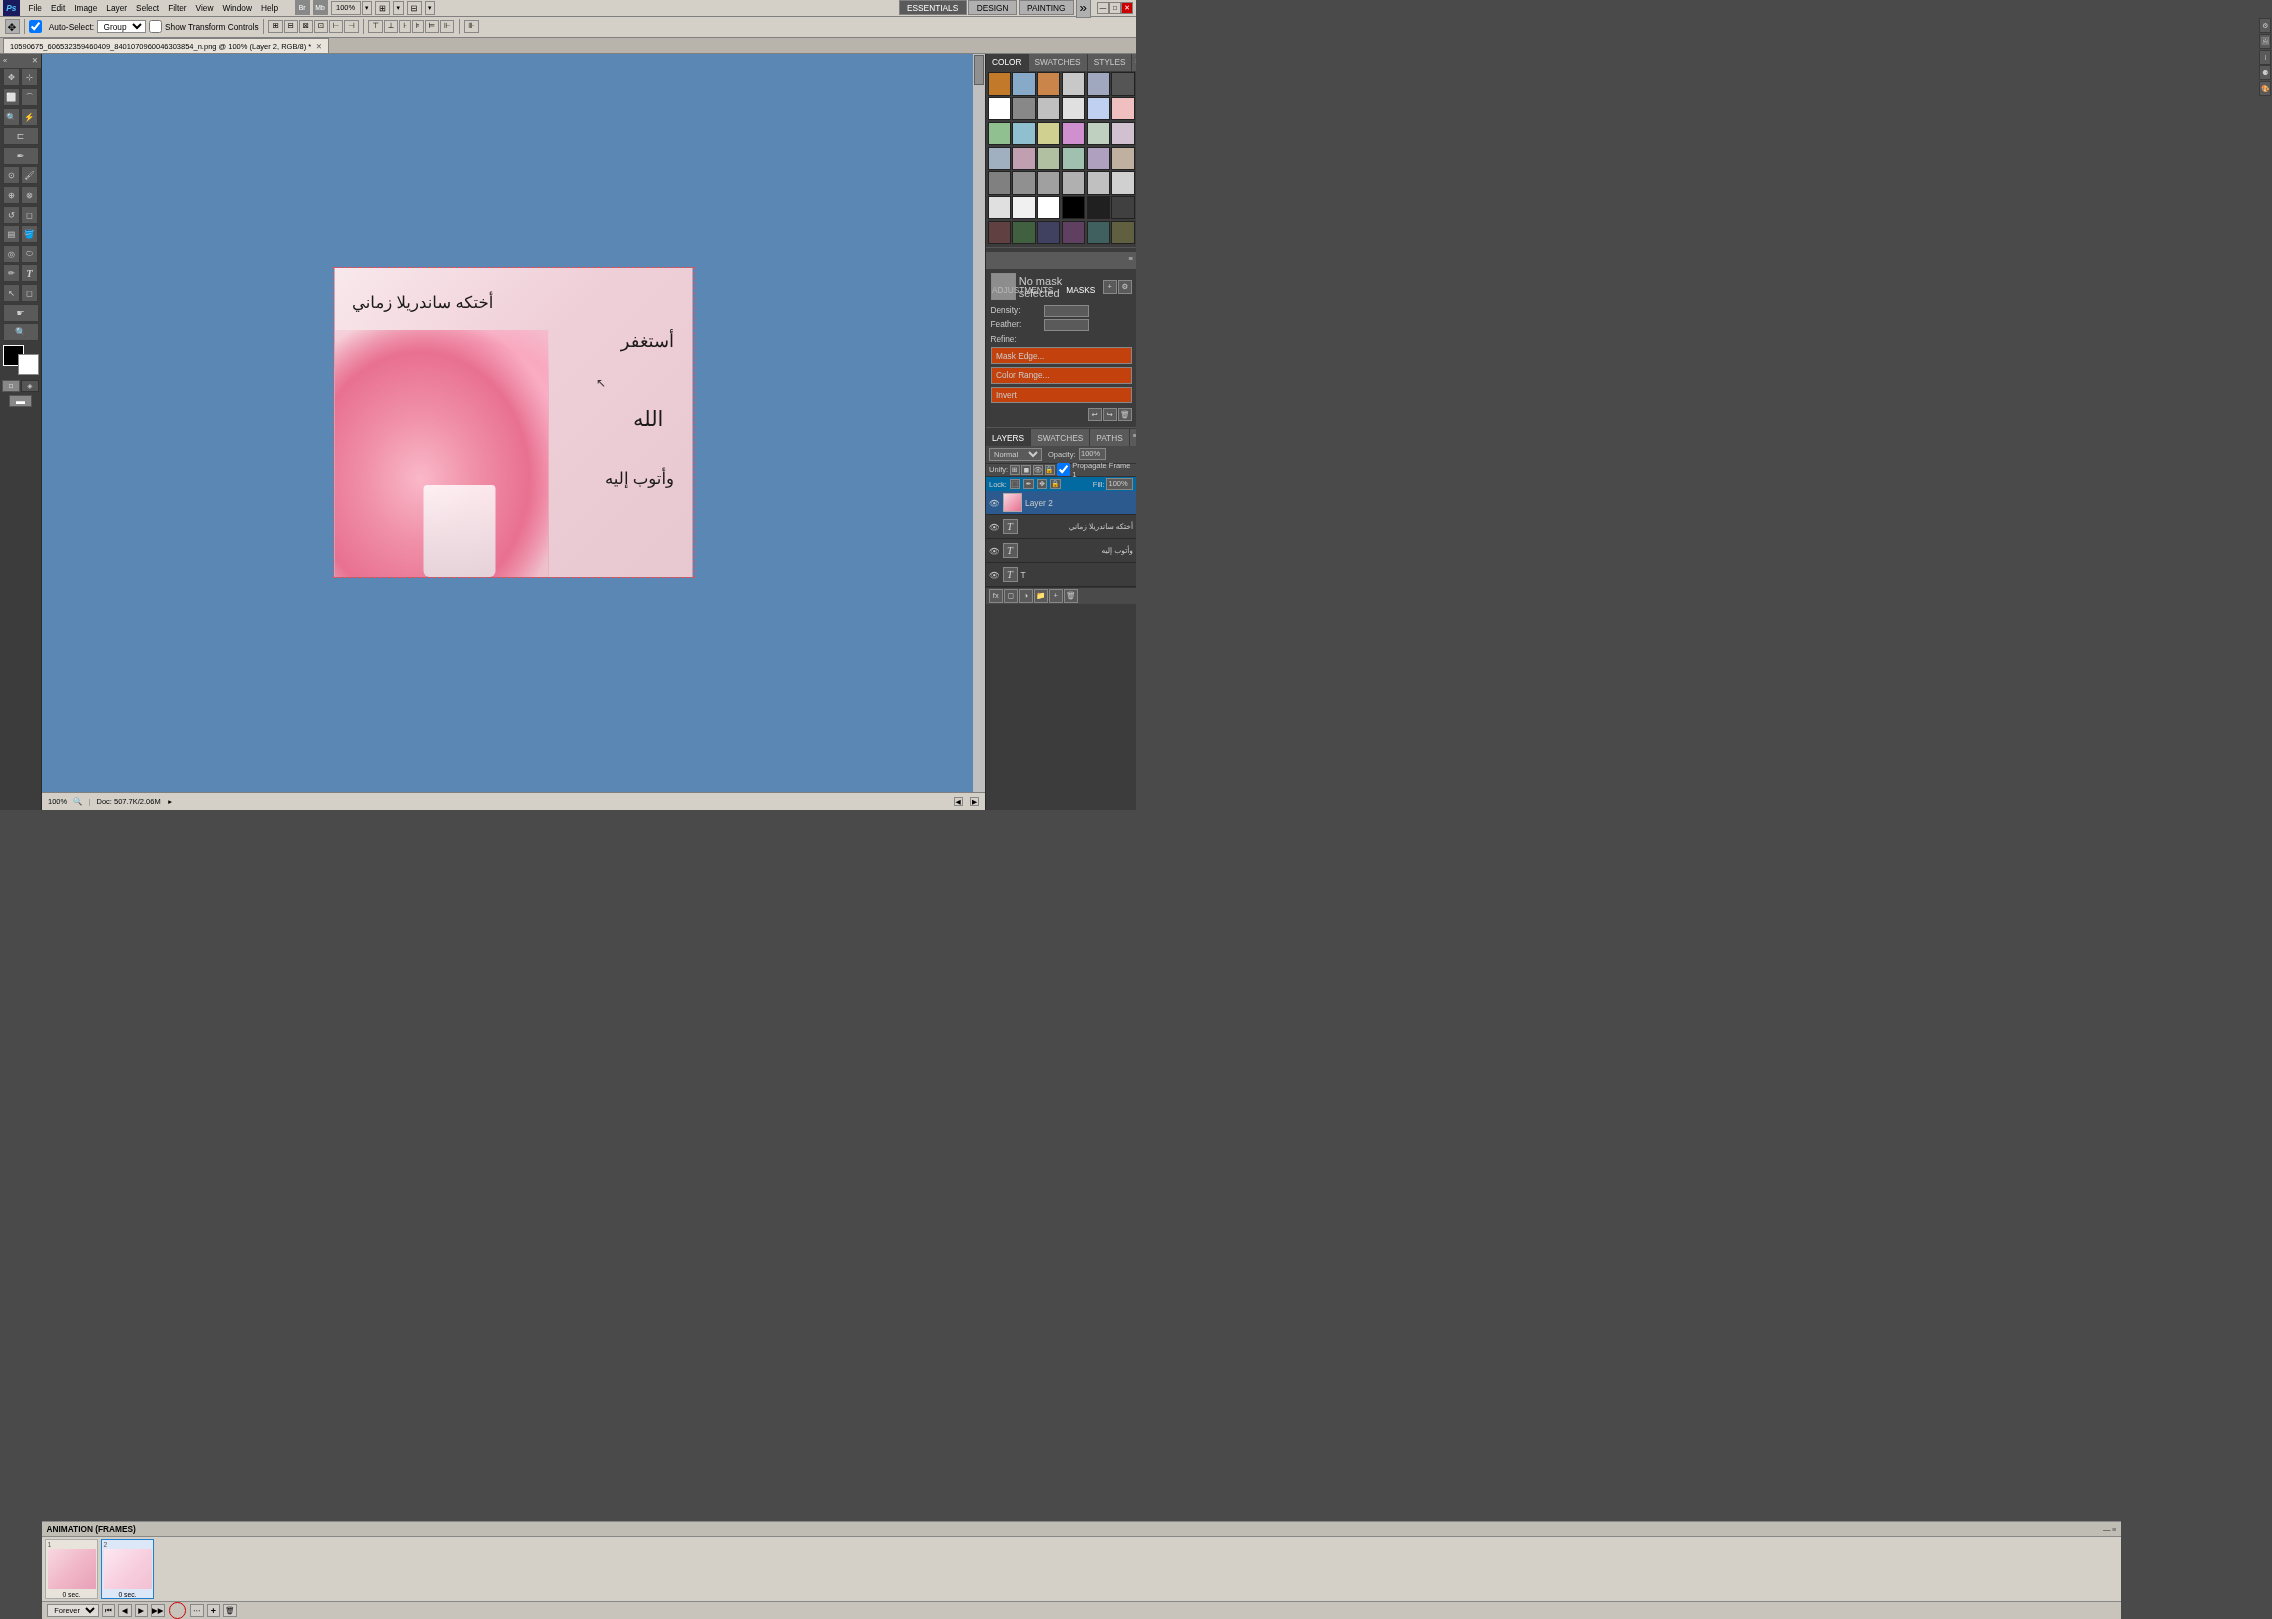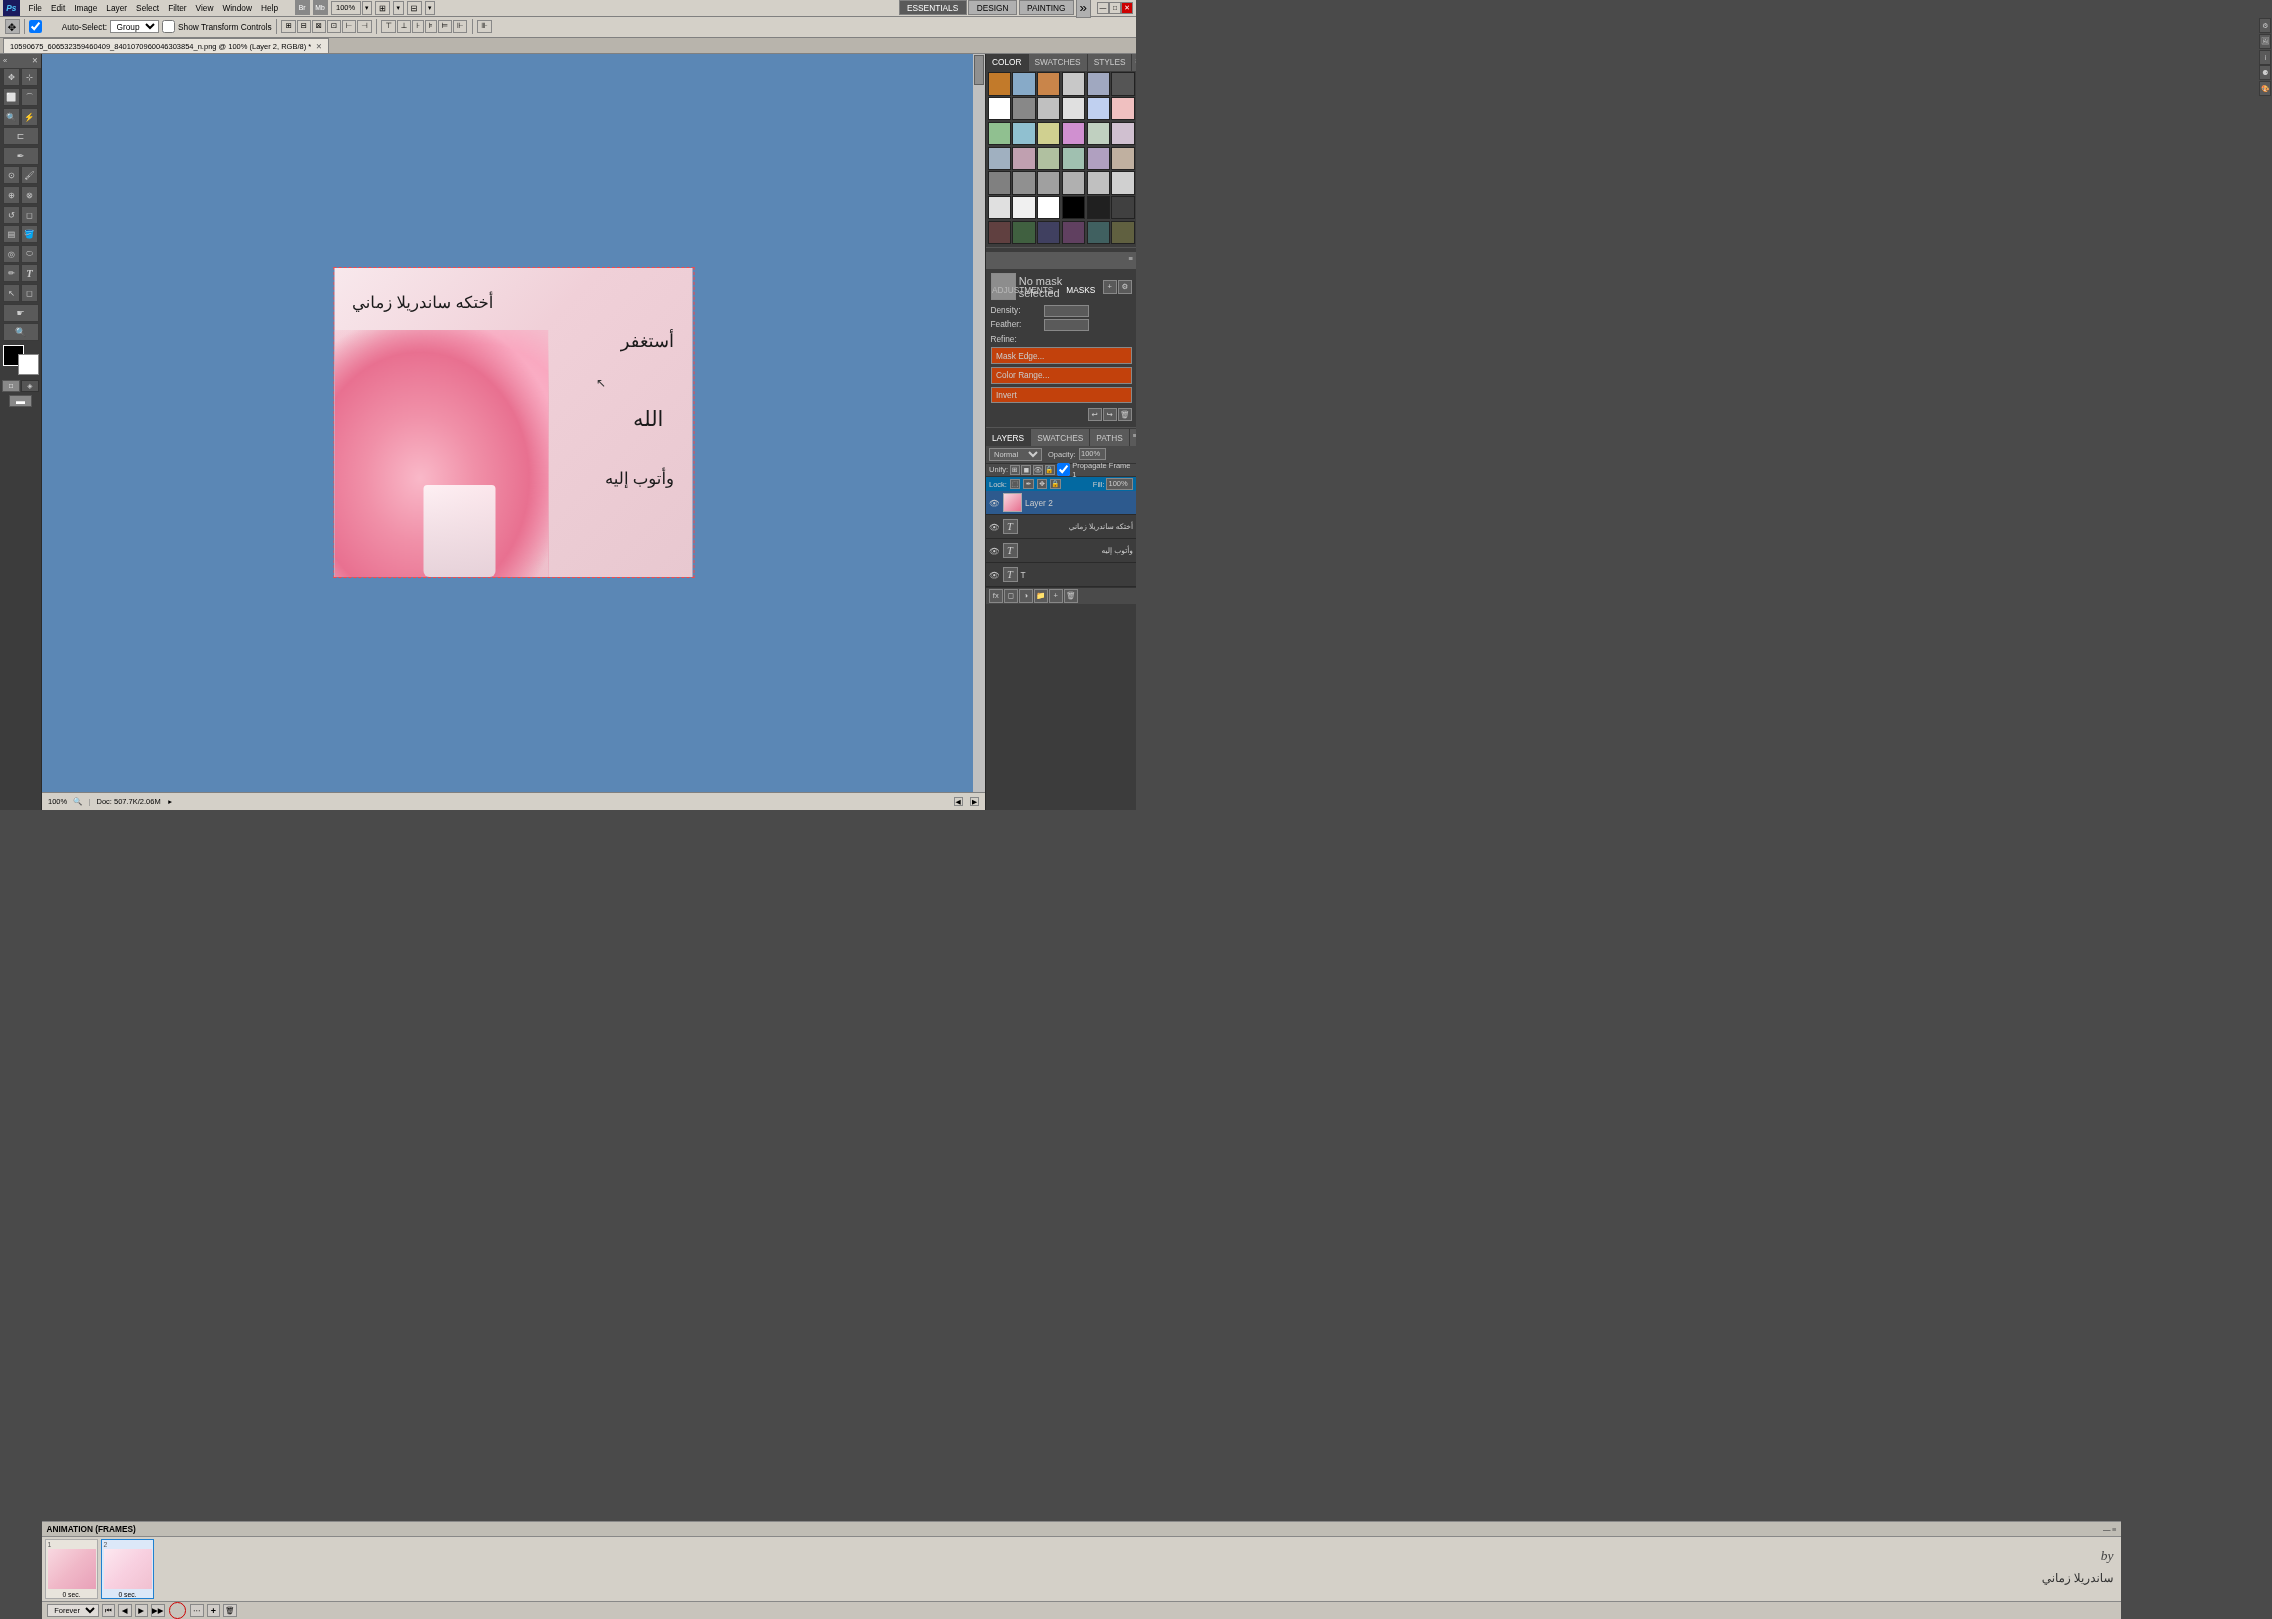--- a/index.html
+++ b/index.html
@@ -293,21 +293,21 @@
       <div class="win-btn">—</div>
       <div class="win-btn">□</div>
       <div class="win-btn close">✕</div>
     </div>
   </div>
 </div>
 
 <div id="options-bar">
   <div class="options-icon" style="font-size:10.5px;">✥</div>
   <div class="options-divider"></div>
-  <label style="display:flex;align-items:center;gap:18px;">
+  <label style="display:flex;align-items:center;gap:5px;">
     <input type="checkbox" class="options-checkbox" checked="" style="">
     <span class="options-label">Auto-Select:</span>
   </label>
   <select class="options-dropdown">
     <option>Group</option>
     <option>Layer</option>
   </select>
   <label style="display:flex;align-items:center;gap:1.5px;">
     <input type="checkbox" class="options-checkbox" style="">
     <span class="options-label">Show Transform Controls</span>
@@ -646,24 +646,20 @@
         <div class="anim-frame-delay">0 sec.</div>
       </div>
 
       <div class="anim-frame selected">
         <div class="anim-frame-num">2</div>
         <div class="anim-frame-thumb" style="background:linear-gradient(135deg,#fce8f0 0%,#f8d0e0 50%,#f0c0d0 100%);"></div>
         <div class="anim-frame-delay">0 sec.</div>
       </div>
     </div>
 
-    <div style="position:relative;flex:1;display:flex;flex-direction:column;align-items:flex-end;justify-content:center;padding-right:15px;">
-      <div class="anim-script-text">by</div>
-      <div class="anim-arabic-text">ساندريلا زماني</div>
-    </div>
   </div>
 
   <div class="anim-footer">
     <select class="anim-loop-select">
       <option>Forever</option>
       <option>Once</option>
       <option>3 Times</option>
     </select>
     <div class="anim-ctrl-btn">⏮</div>
     <div class="anim-ctrl-btn">◀</div>

